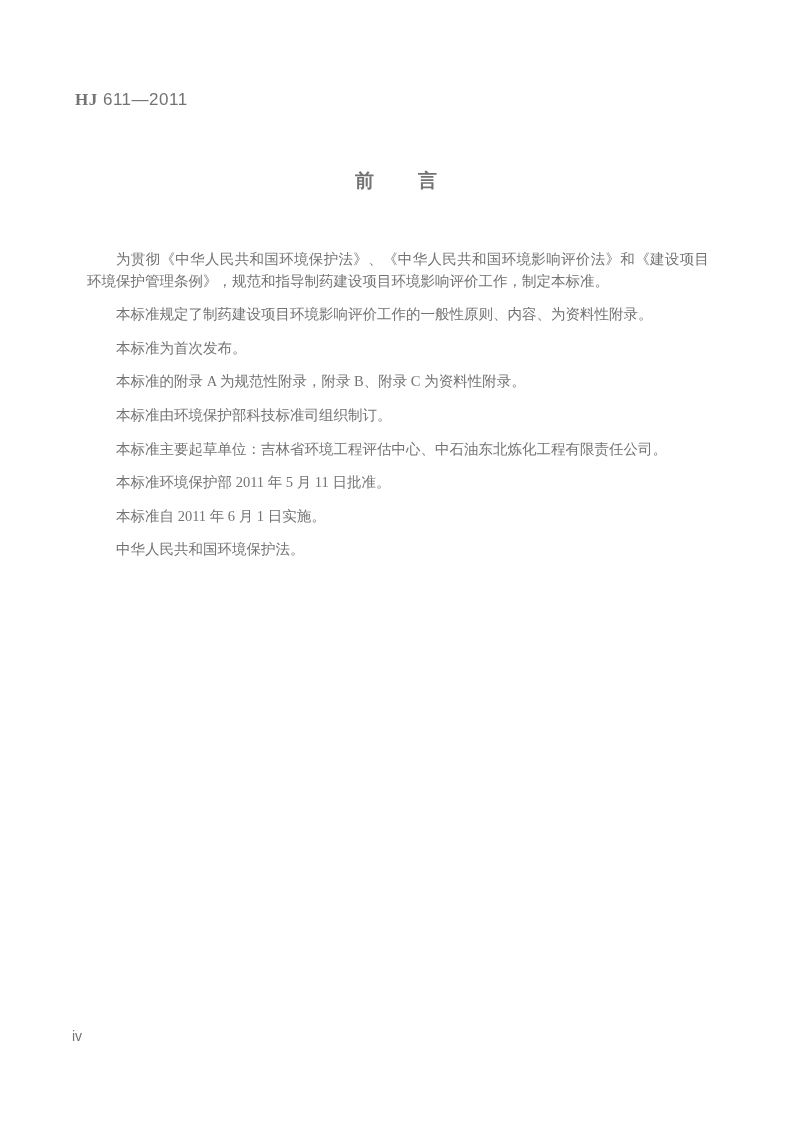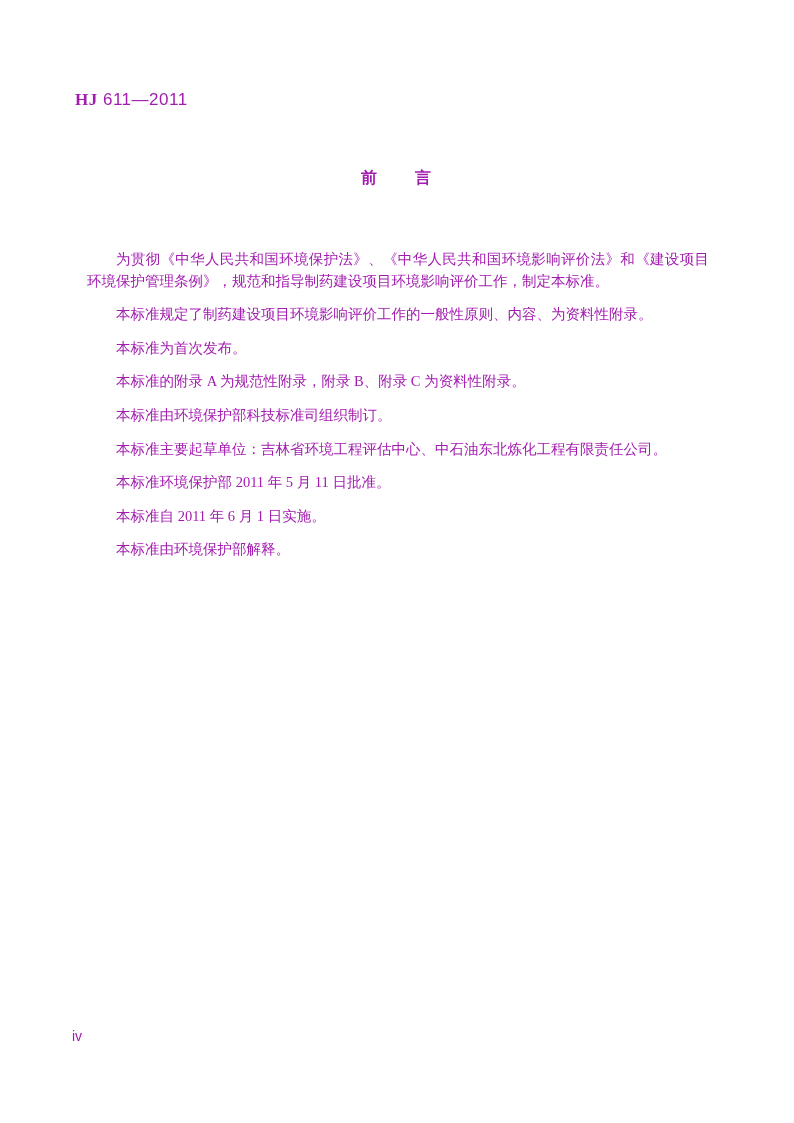--- a/index.html
+++ b/index.html
@@ -7,21 +7,21 @@
     padding: 0;
     background: #ffffff;
   }
   .page {
     position: relative;
     width: 794px;
     height: 1123px;
     background: #ffffff;
     overflow: hidden;
     font-family: "Liberation Serif", "DejaVu Serif", serif;
-    color: #a21caf;
+    color: #737373;
   }
   .doc-header {
     position: absolute;
     left: 75px;
     top: 90px;
     font-size: 17px;
     letter-spacing: 0.5px;
     white-space: nowrap;
   }
   .doc-header .hj {
@@ -31,21 +31,21 @@
   .doc-header .num {
     font-family: "Liberation Sans", "DejaVu Sans", sans-serif;
     font-weight: 400;
   }
   .doc-title {
     position: absolute;
     left: 0;
     top: 168px;
     width: 100%;
     text-align: center;
-    font-size: 16px;
+    font-size: 19px;
     font-weight: bold;
     letter-spacing: 2px;
     white-space: pre;
   }
   .doc-body {
     position: absolute;
     left: 75px;
     top: 237px;
     width: 646px;
     font-size: 14.5px;
@@ -78,18 +78,18 @@
 
   <div class="doc-body">
     <p>为贯彻《中华人民共和国环境保护法》、《中华人民共和国环境影响评价法》和《建设项目环境保护管理条例》，规范和指导制药建设项目环境影响评价工作，制定本标准。</p>
     <p>本标准规定了制药建设项目环境影响评价工作的一般性原则、内容、为资料性附录。</p>
     <p>本标准为首次发布。</p>
     <p>本标准的附录 A 为规范性附录，附录 B、附录 C 为资料性附录。</p>
     <p>本标准由环境保护部科技标准司组织制订。</p>
     <p>本标准主要起草单位：吉林省环境工程评估中心、中石油东北炼化工程有限责任公司。</p>
     <p>本标准环境保护部 2011 年 5 月 11 日批准。</p>
     <p>本标准自 2011 年 6 月 1 日实施。</p>
-    <p>本标准由环境保护部解释。</p>
+    <p>中华人民共和国环境保护法。</p>
   </div>
 
   <div class="page-footer">iv</div>
 
 </div>
 
 </body></html>

